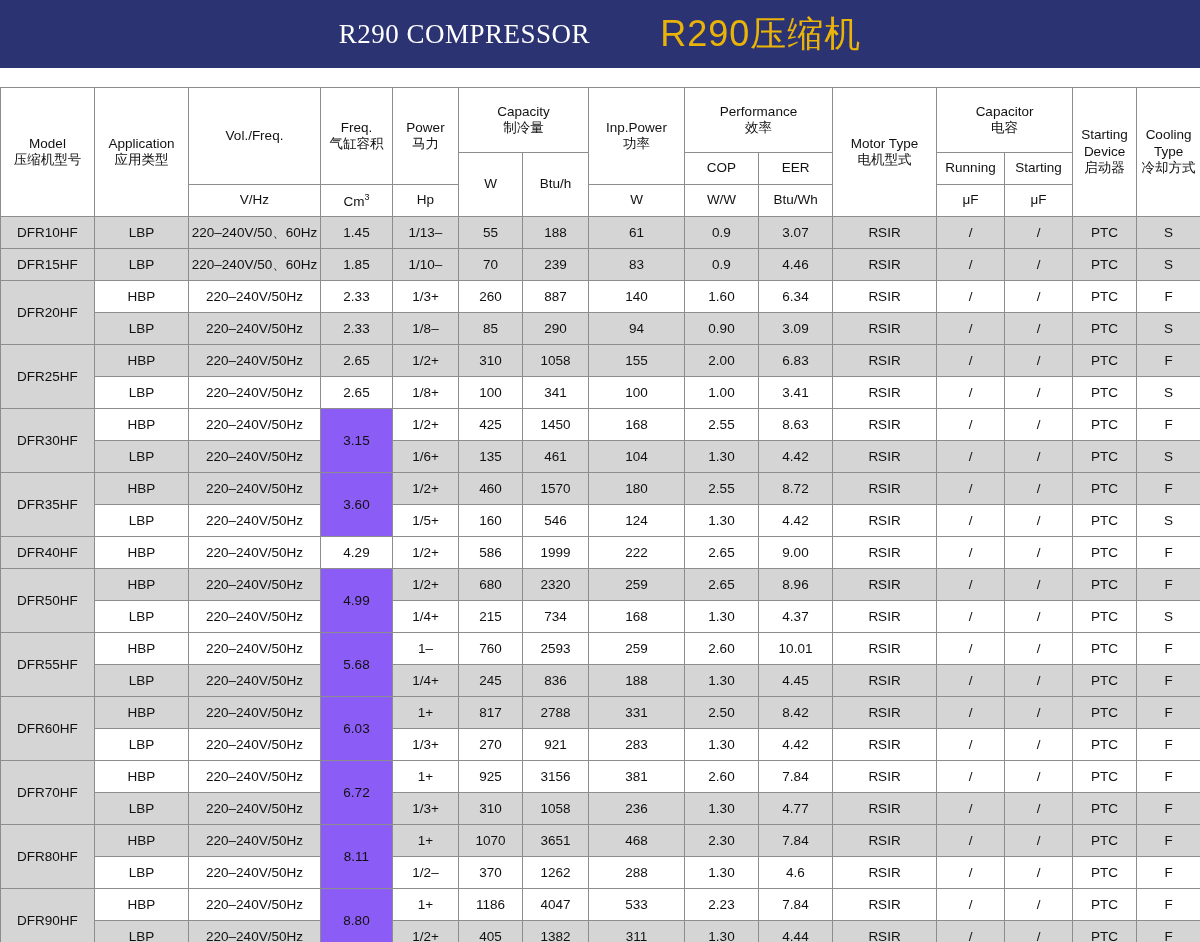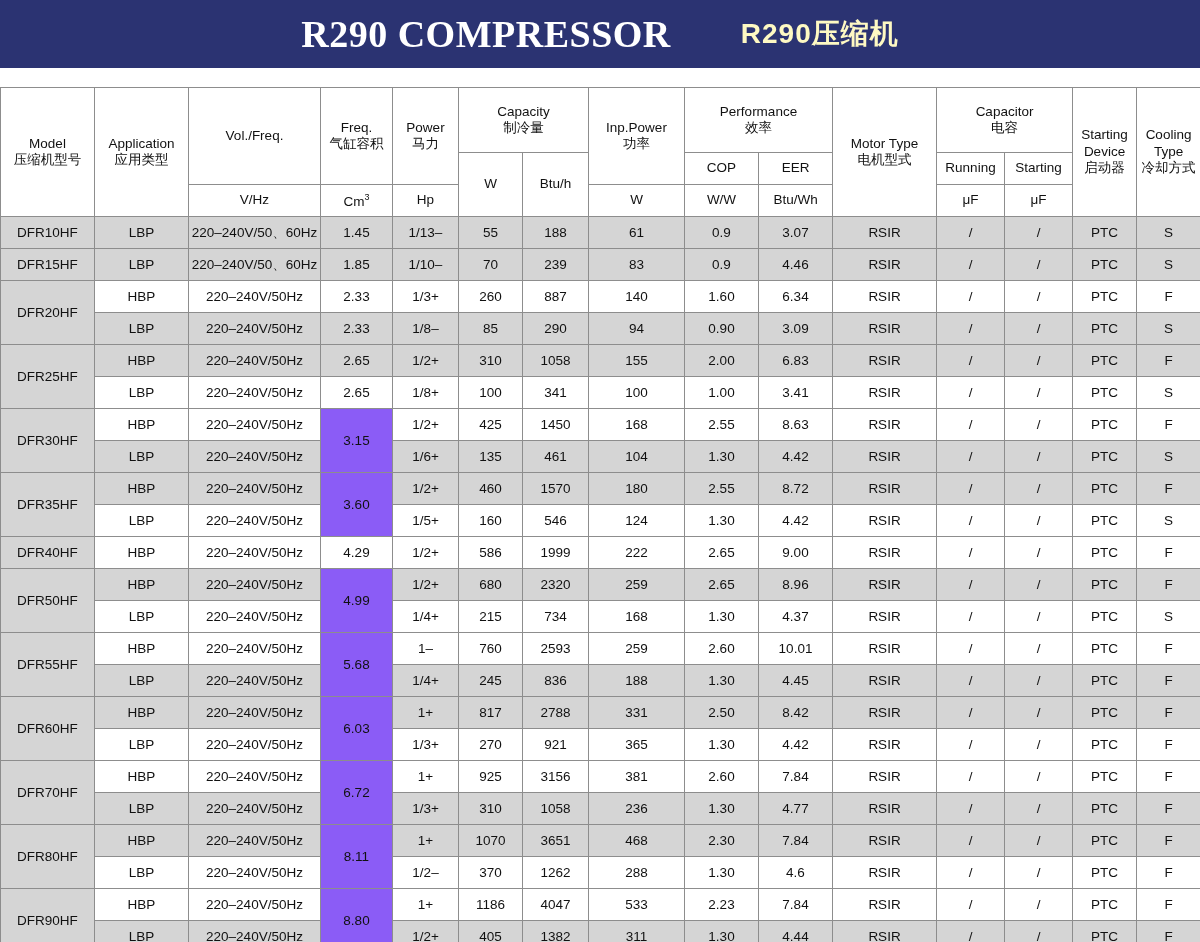--- a/index.html
+++ b/index.html
@@ -21,28 +21,28 @@
     height: 68px;
     background: #2b3372;
     display: flex;
     align-items: center;
     justify-content: center;
     gap: 70px;
   }
   .banner-title-en {
     color: #ffffff;
     font-family: "Liberation Serif", serif;
-    font-size: 38px;
-    font-weight: bold;
+    font-size: 27px;
+    font-weight: normal;
     letter-spacing: 0.5px;
   }
   .banner-title-cn {
-    color: #fef9c3;
-    font-size: 28px;
-    font-weight: bold;
+    color: #eab308;
+    font-size: 36px;
+    font-weight: normal;
     letter-spacing: 1px;
   }
 
   
   .table-wrap {
     padding: 19px 0 0 0;
   }
   table.spec {
     border-collapse: collapse;
     table-layout: fixed;
@@ -471,21 +471,21 @@
           <td>/</td>
           <td>PTC</td>
           <td>F</td>
         </tr>
         <tr class="row-white">
           <td>LBP</td>
           <td class="small">220–240V/50Hz</td>
           <td>1/3+</td>
           <td>270</td>
           <td>921</td>
-          <td>365</td>
+          <td>283</td>
           <td>1.30</td>
           <td>4.42</td>
           <td>RSIR</td>
           <td>/</td>
           <td>/</td>
           <td>PTC</td>
           <td>F</td>
         </tr>
         <tr class="row-white">
           <td class="model" rowspan="2">DFR70HF</td>

